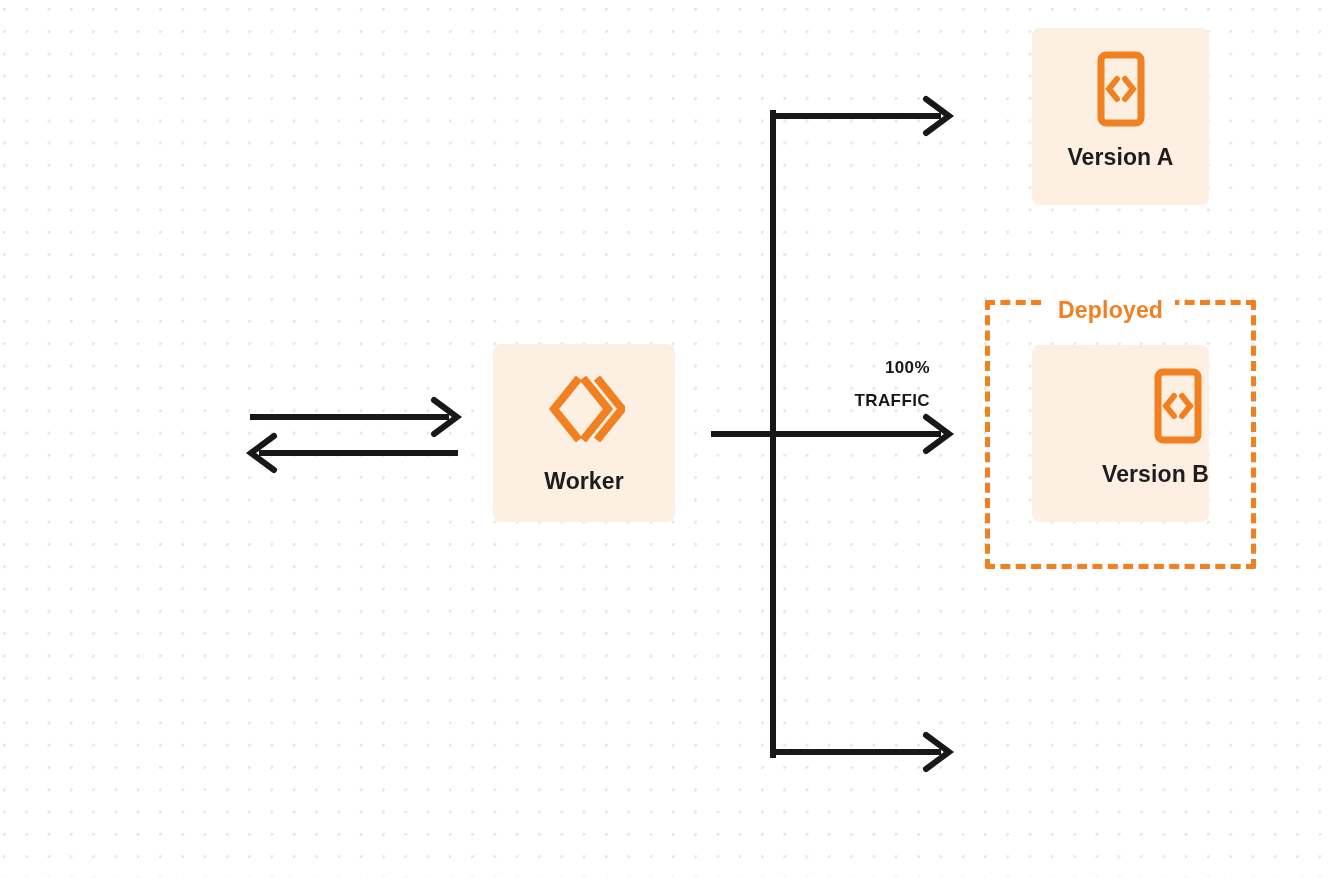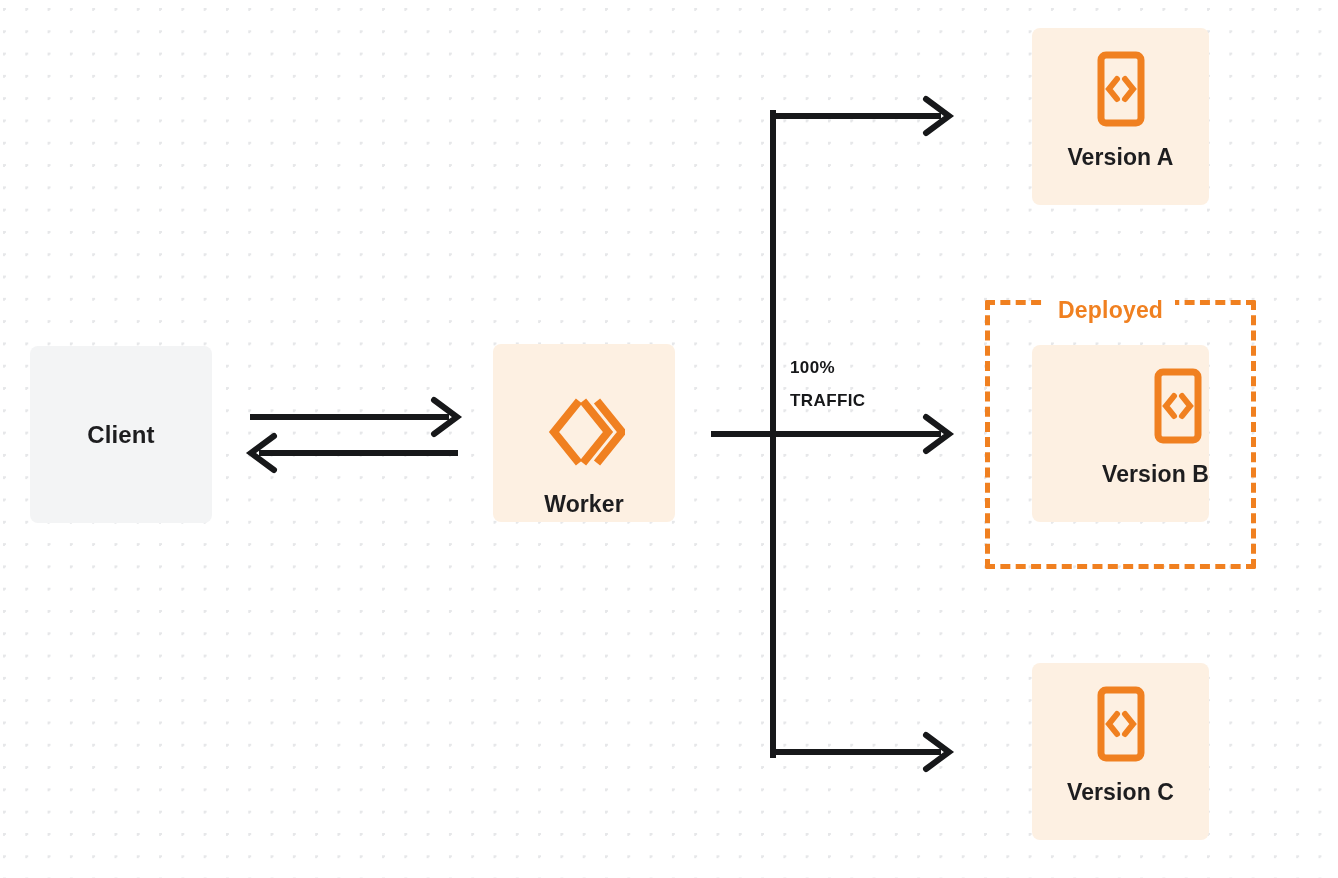--- a/index.html
+++ b/index.html
@@ -38,21 +38,21 @@
     left:30px; top:346px;
     width:182px; height:177px;
     background:#f3f4f5;
   }
 
   .node-worker {
     left:493px; top:344px;
     width:182px; height:178px;
     background:#fdf0e2;
     justify-content:flex-start;
-    padding-top:47px;
+    padding-top:24px;
   }
 
   .node-version {
     width:177px; height:177px;
     background:#fdf0e2;
     justify-content:flex-start;
     padding-top:22px;
   }
 
   .node-version-a { left:1032px; top:28px; }
@@ -96,21 +96,21 @@
     letter-spacing:0.2px;
     white-space:nowrap;
     line-height:28px;
   }
 
   
   .traffic-label {
     position:absolute;
     left:790px; top:351px;
     width:140px;
-    text-align:left;
+    text-align:right;
     font-size:17px;
     font-weight:bold;
     color:#17181a;
     letter-spacing:0.4px;
     line-height:33px;
   }
 
   
   #connectors {
     position:absolute;
@@ -150,23 +150,20 @@
       <line x1="711" y1="434" x2="941" y2="434" stroke="#17181a" stroke-width="6" stroke-linecap="butt"></line>
       <polyline points="926,417 949,434 926,451" fill="none" stroke="#17181a" stroke-width="6" stroke-linecap="round" stroke-linejoin="miter"></polyline>
     </g>
 
     <g>
       <line x1="770" y1="752" x2="941" y2="752" stroke="#17181a" stroke-width="6" stroke-linecap="butt"></line>
       <polyline points="926,735 949,752 926,769" fill="none" stroke="#17181a" stroke-width="6" stroke-linecap="round" stroke-linejoin="miter"></polyline>
     </g>
   </svg>
 
-  <div class="node node-client">
-    <span class="node-label">Client</span>
-  </div>
 
   <div class="node node-worker">
     <span>
       <svg class="icon-worker-logo" width="82" height="82" viewBox="0 0 82 82" aria-hidden="true">
 
         <polyline points="36,10 11,41 36,72" fill="none" stroke="#f08020" stroke-width="8" stroke-linecap="butt" stroke-linejoin="miter"></polyline>
 
         <polyline points="40,10 65,41 40,72" fill="none" stroke="#f08020" stroke-width="8" stroke-linecap="butt" stroke-linejoin="miter"></polyline>
 
         <polyline points="54,10 79,41 54,72" fill="none" stroke="#f08020" stroke-width="8" stroke-linecap="butt" stroke-linejoin="miter"></polyline>
@@ -193,29 +190,19 @@
     <span>
       <svg class="icon-code-doc" width="62" height="78" viewBox="0 0 62 78" aria-hidden="true">
         <rect x="11" y="5" width="40" height="68" rx="5" ry="5" fill="none" stroke="#f08020" stroke-width="7"></rect>
         <polyline points="27,29 19,39 27,49" fill="none" stroke="#f08020" stroke-width="6" stroke-linecap="round" stroke-linejoin="miter"></polyline>
         <polyline points="35,29 43,39 35,49" fill="none" stroke="#f08020" stroke-width="6" stroke-linecap="round" stroke-linejoin="miter"></polyline>
       </svg>
     </span>
     <span class="node-label version-label">Version B</span>
   </div>
 
-  <div class="node node-version node-version-c">
-    <span>
-      <svg class="icon-code-doc" width="62" height="78" viewBox="0 0 62 78" aria-hidden="true">
-        <rect x="11" y="5" width="40" height="68" rx="5" ry="5" fill="none" stroke="#f08020" stroke-width="7"></rect>
-        <polyline points="27,29 19,39 27,49" fill="none" stroke="#f08020" stroke-width="6" stroke-linecap="round" stroke-linejoin="miter"></polyline>
-        <polyline points="35,29 43,39 35,49" fill="none" stroke="#f08020" stroke-width="6" stroke-linecap="round" stroke-linejoin="miter"></polyline>
-      </svg>
-    </span>
-    <span class="node-label version-label">Version C</span>
-  </div>
 
   <div class="traffic-label">
     <div>100%</div>
     <div>TRAFFIC</div>
   </div>
 
 </div>
 
 </body></html>

